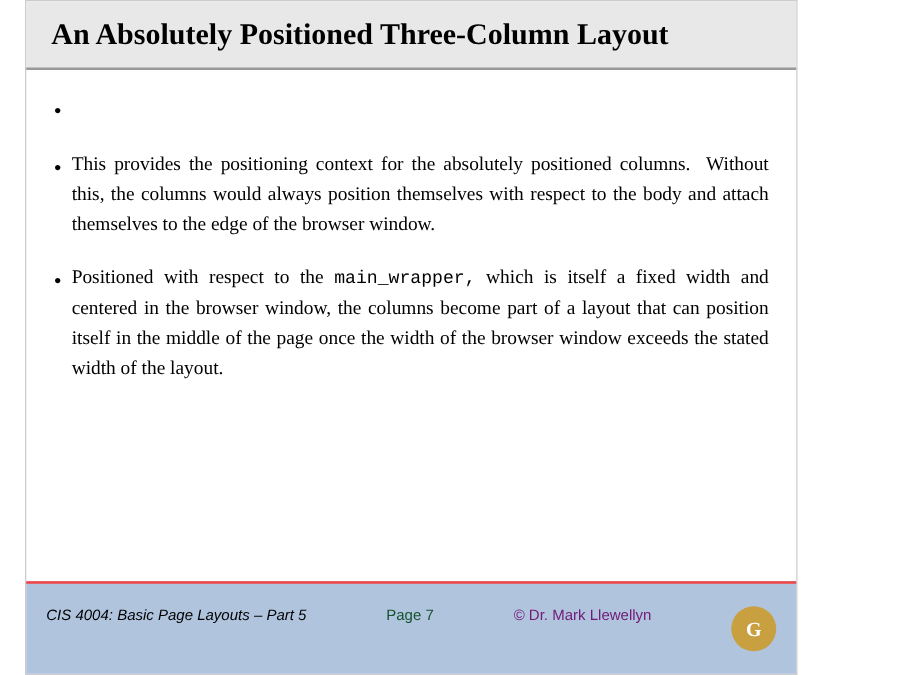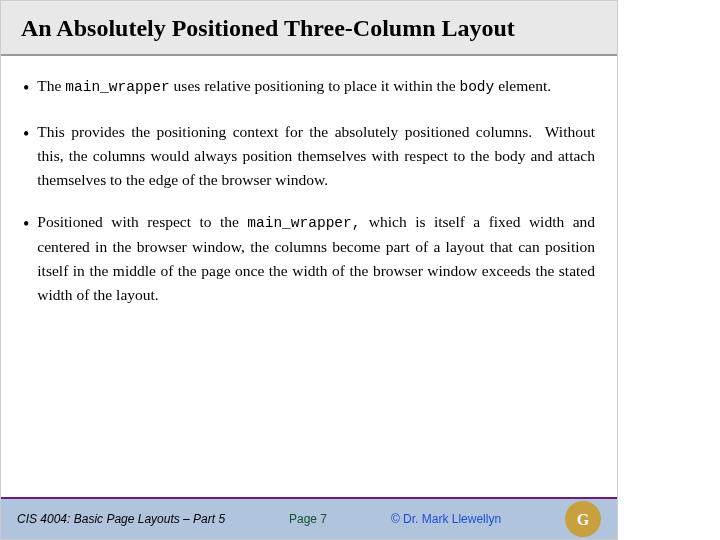--- a/index.html
+++ b/index.html
@@ -16,20 +16,21 @@
       overflow: hidden;
     }
 
     .slide-container {
       width: 618px;
       height: 540px;
       display: flex;
       flex-direction: column;
       background: #ffffff;
       border: 1px solid #ccc;
+      margin-left: 20px;
     }
 
     .slide-title {
       background: #e8e8e8;
       padding: 14px 20px 12px 20px;
       border-bottom: 2px solid #999;
     }
 
     .slide-title h1 {
       font-size: 24px;
@@ -68,44 +69,43 @@
     }
 
     .bullet-text code,
     .mono {
       font-family: 'Courier New', Courier, monospace;
       font-size: 14.5px;
     }
 
     .slide-footer {
       background: #b0c4de;
-      border-top: 2px solid #701a75;
-      padding: 2px 16px;
+      border-top: 2px solid #ef4444;
+      padding: 18px 16px;
       display: flex;
-      align-items: center;
       justify-content: space-between;
       min-height: 38px;
     }
 
     .footer-left {
       font-size: 12px;
       color: #000;
       font-style: italic;
       font-family: Arial, sans-serif;
     }
 
     .footer-center {
       font-size: 12px;
       color: #14532d;
       font-family: Arial, sans-serif;
     }
 
     .footer-right {
       font-size: 12px;
-      color: #1d4ed8;
+      color: #701a75;
       font-family: Arial, sans-serif;
     }
 
     .footer-logo {
       width: 36px;
       height: 36px;
       background: #c8a040;
       border-radius: 50%;
       display: flex;
       align-items: center;
@@ -121,23 +121,20 @@
 <div class="slide-container">
 
   <div class="slide-title">
     <h1>An Absolutely Positioned Three-Column Layout</h1>
   </div>
 
   <div class="slide-content">
 
     <div class="bullet-item">
       <span class="bullet-dot">•</span>
-      <p class="bullet-text">
-        The <span class="mono">main_wrapper</span> uses relative positioning to place it within the <span class="mono">body</span> element.
-      </p>
     </div>
 
     <div class="bullet-item">
       <span class="bullet-dot">•</span>
       <p class="bullet-text">
         This provides the positioning context for the absolutely positioned columns.&nbsp; Without this, the columns would always position themselves with respect to the body and attach themselves to the edge of the browser window.
       </p>
     </div>
 
     <div class="bullet-item">

